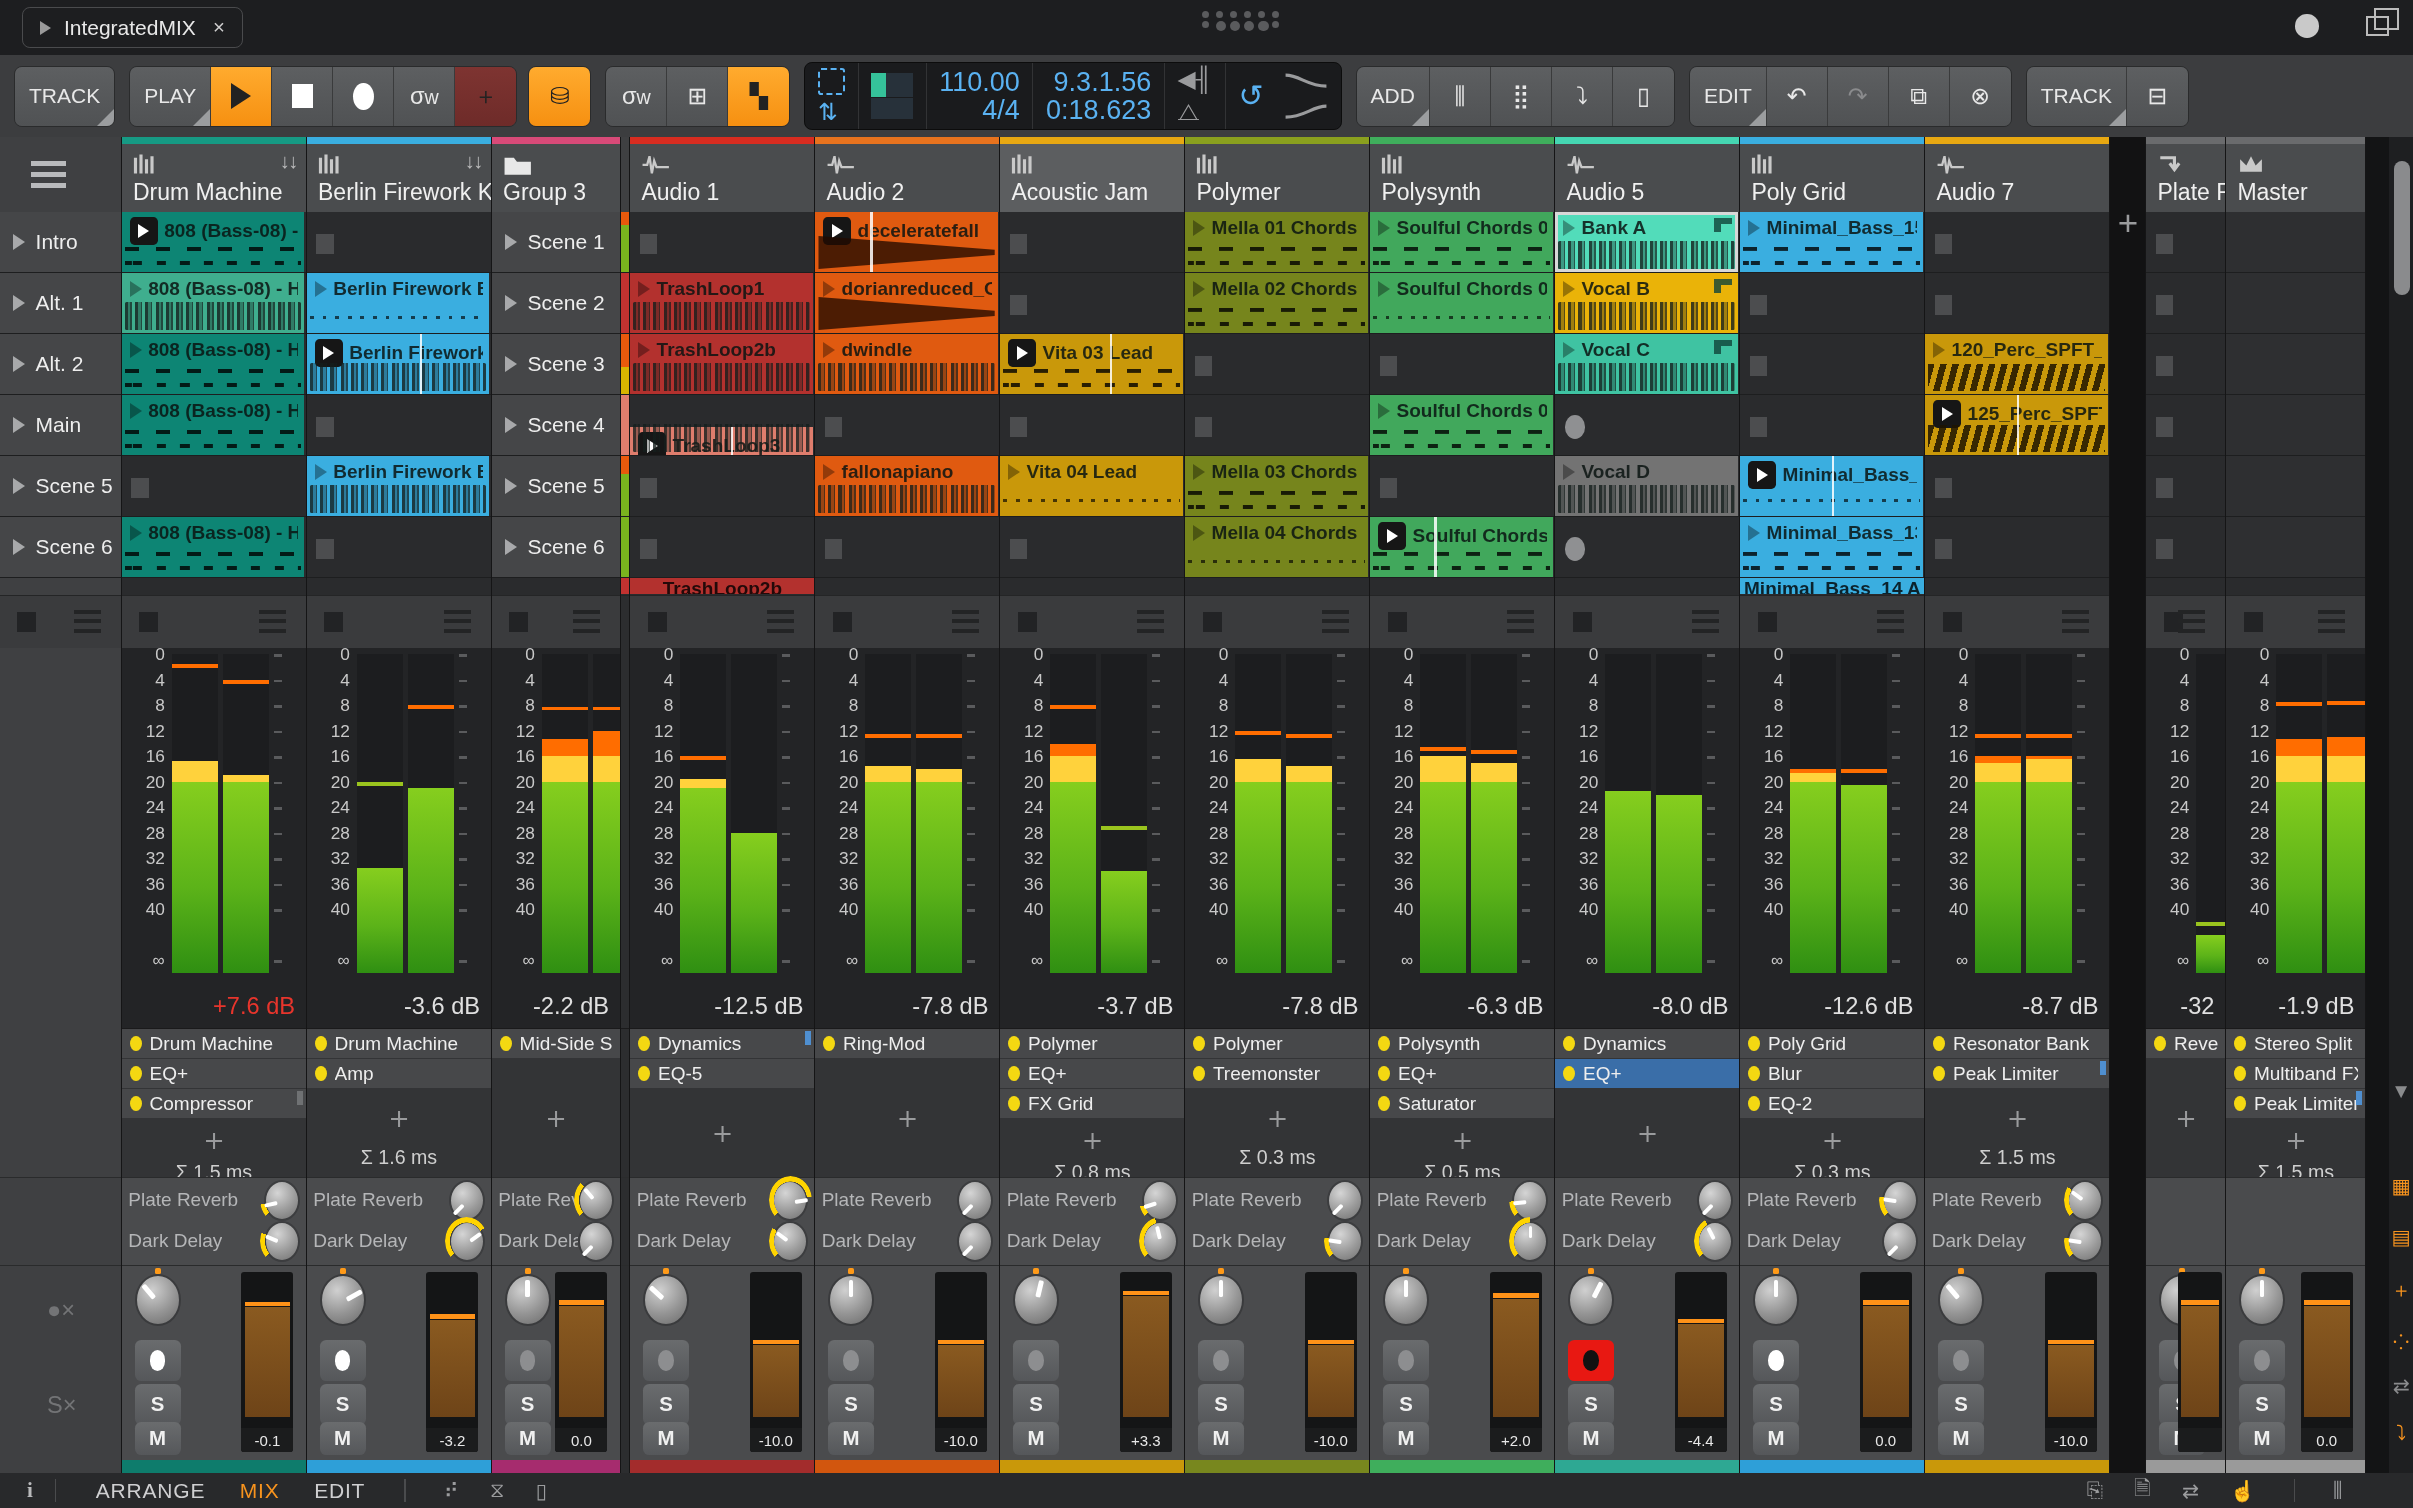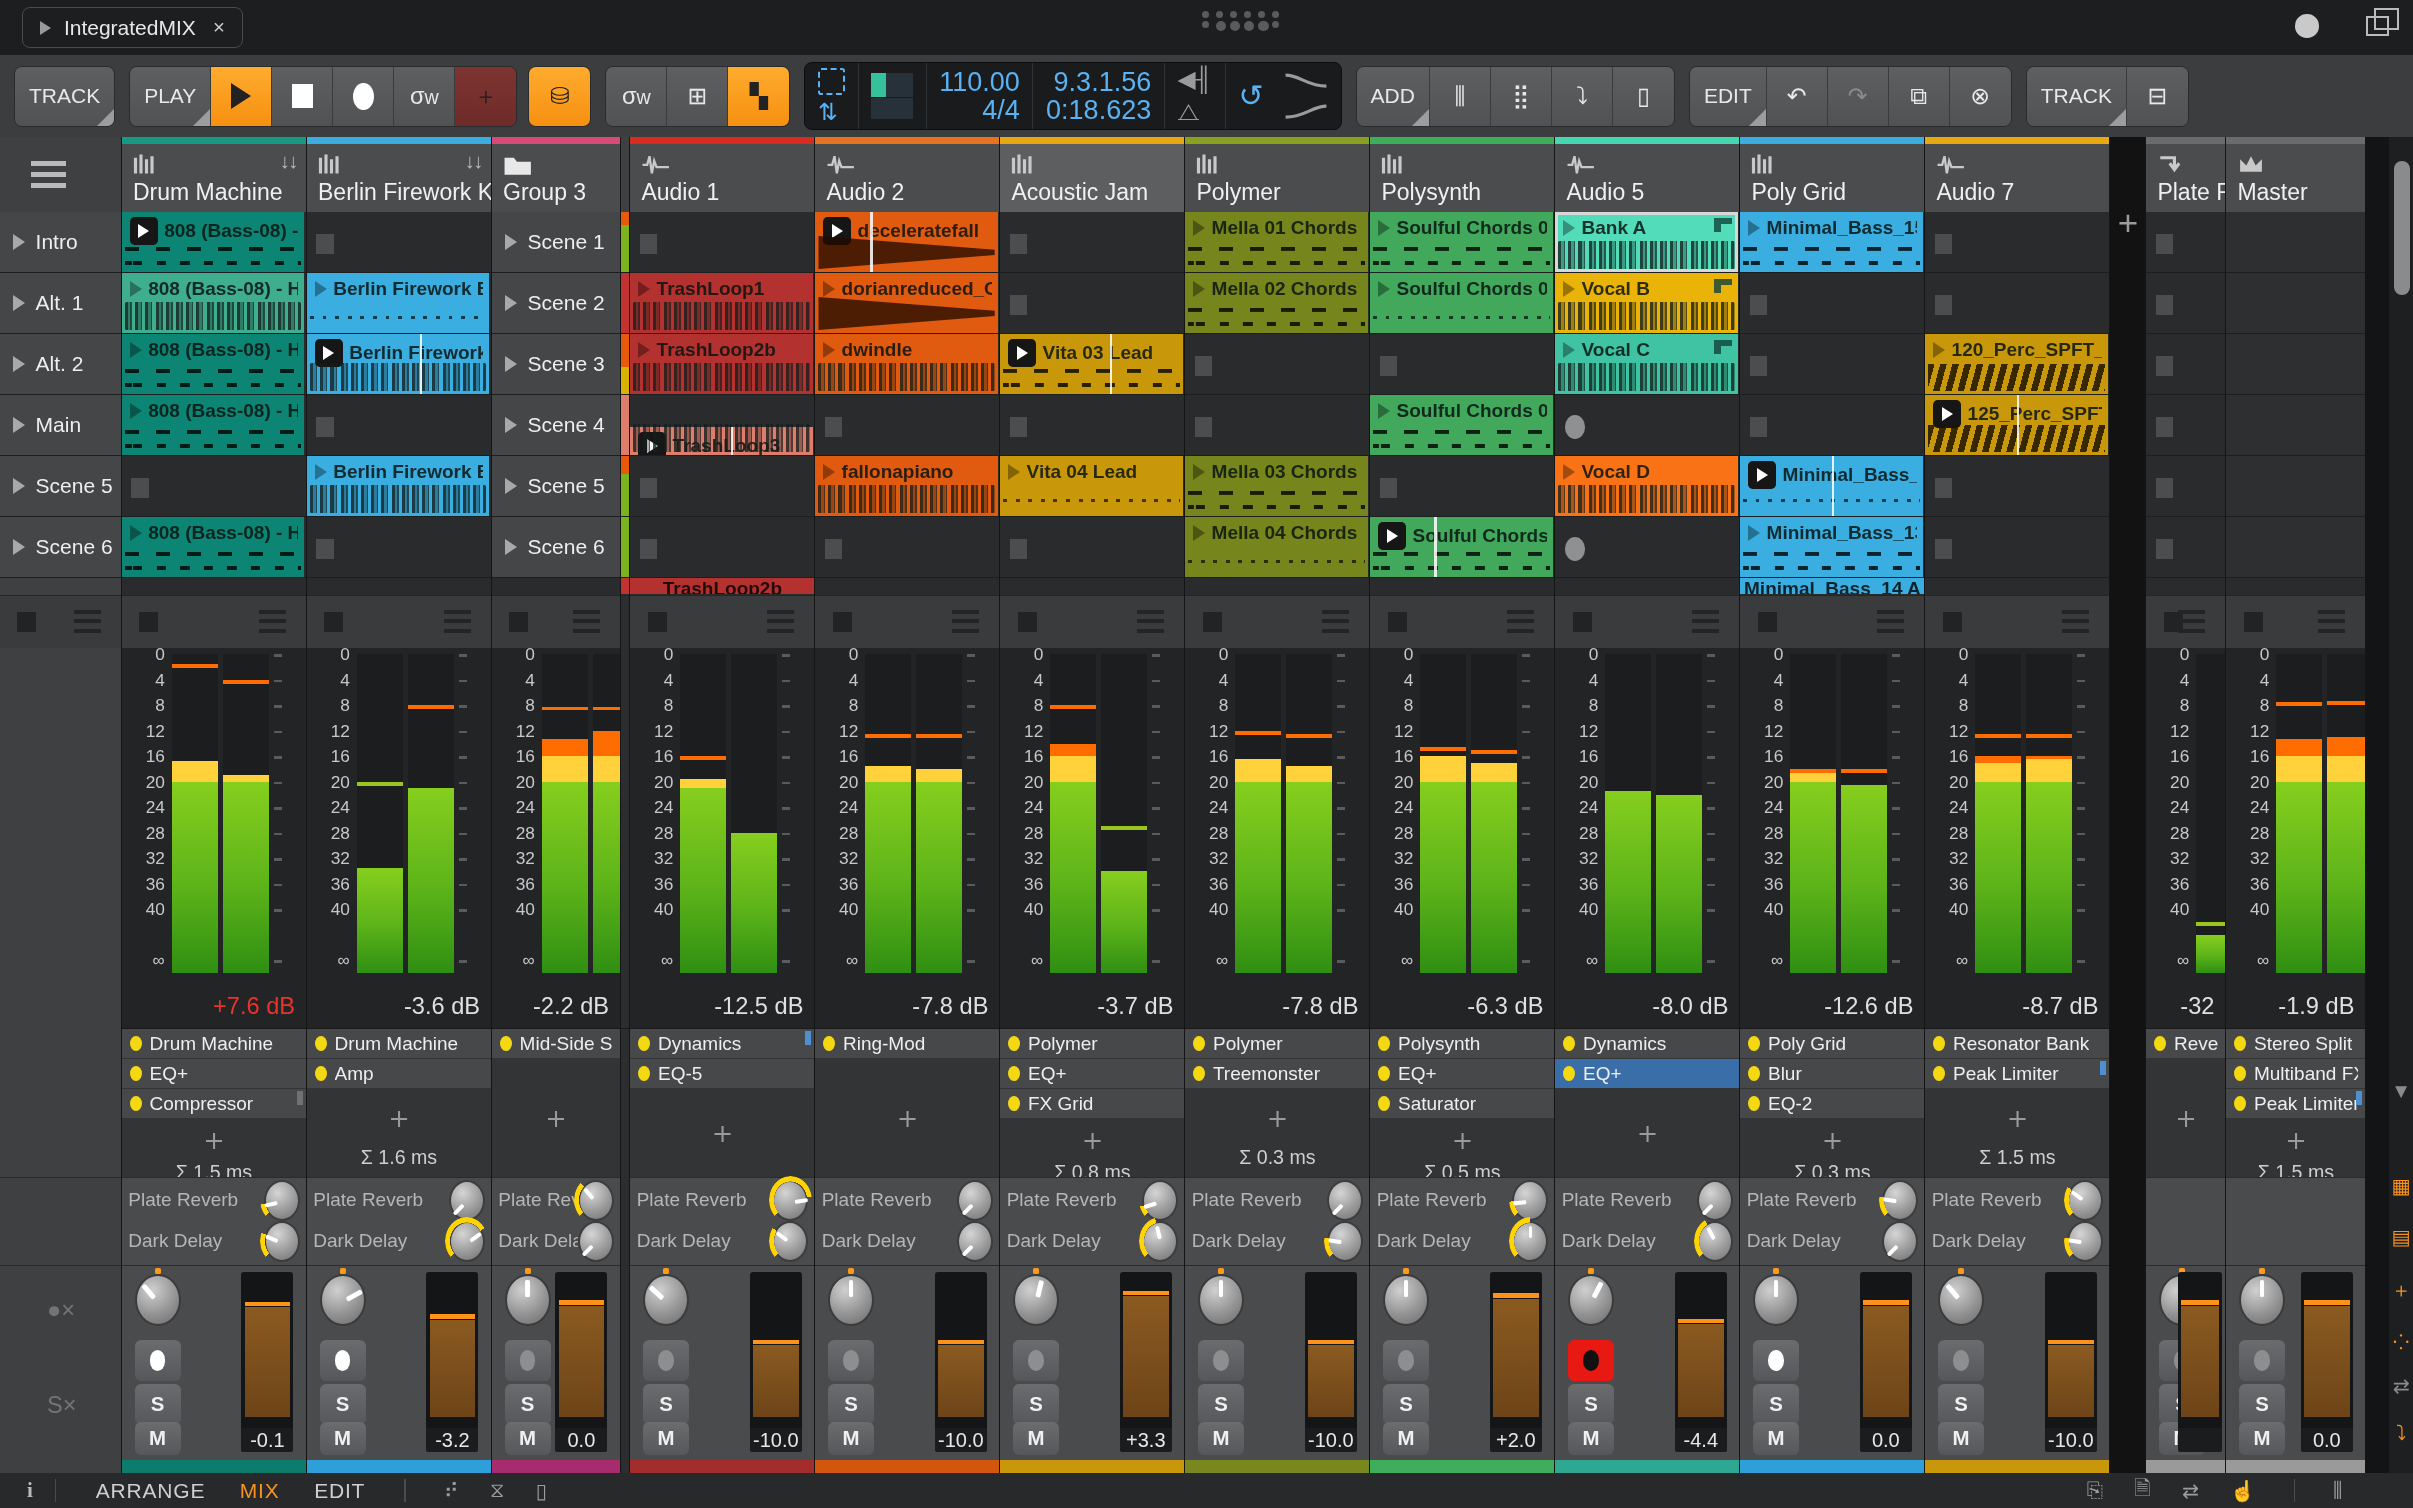--- a/index.html
+++ b/index.html
@@ -119,21 +119,21 @@
   .pan .ptr { position:absolute; left:50%; top:3.9px; width:4.7px; height:17.3px; background:#fff; margin-left:-2.4px; transform-origin:2.4px 22px; border-radius:1.6px; }
   .pan .tick { position:absolute; left:50%; top:-7.9px; width:6.3px; height:6.3px; margin-left:-3.1px; background:#ff9a18; border-radius:1.6px; }
   .smbtn { position:absolute; left:12.6px; width:46px; height:41px; border-radius:6.3px; background:linear-gradient(#6a6c6e,#55575a);
            display:flex; align-items:center; justify-content:center; color:#f0f0f0; font-size:20.4px; font-weight:bold; }
   .smbtn.recb i { width:15.7px; height:20.4px; border-radius:50%; background:#8d8e90; }
   .smbtn.recb.armed i { background:#fff; }
   .smbtn.recb.red { background:#e81812; } .smbtn.recb.red i { background:#111; }
   .fader { position:absolute; right:12.6px; top:6.3px; bottom:7.9px; width:52px; background:#141516; border-radius:3.1px; overflow:hidden; }
   .fader .fill { position:absolute; left:3.1px; right:3.1px; bottom:35px; background:linear-gradient(#8a5a20,#6e4418); }
   .fader .cap { position:absolute; left:3.1px; right:3.1px; height:4.7px; background:#ff9218; }
-  .fader .val { position:absolute; left:0; right:0; bottom:0; height:24px; background:#1b1c1d; color:#e8e8e8; font-size:20px; display:flex; align-items:center; justify-content:center; }
+  .fader .val { position:absolute; left:0; right:0; bottom:0; height:24px; background:#1b1c1d; color:#e8e8e8; font-size:15px; display:flex; align-items:center; justify-content:center; }
   .sec-cstrip { height:12.6px; flex:none; }
 
   
   .hamb { position:absolute; left:31px; top:23.6px; width:35px; height:27px;
      background:linear-gradient(#b9babc 0 4.7px,transparent 4.7px 11px,#b9babc 11px 15.7px,transparent 15.7px 22px,#b9babc 22px 27px,transparent 0); }
   .left-icons { position:absolute; left:47px; top:31px; display:flex; flex-direction:column; gap:68px; color:#737476; font-size:23.6px; }
 
   
   .gapcol { background:#121213; }
   .gapcol .plus { position:absolute; left:50%; top:66px; transform:translate(-50%,0); color:#9a9b9d; font-size:35px; }
@@ -1561,21 +1561,21 @@
                 <span>Vocal C</span>
               </div>
               <span class="corner-ic"></span>
               <div class="art art-wave"></div>
             </div>
           </div>
           <div class="slot">
             <div class="rec-chip"></div>
           </div>
           <div class="slot">
-            <div class="clip" style="background: #f97316;">
+            <div class="clip" style="background: #737373;">
               <div class="lbl">
                 <span class="ltri"></span>
                 <span>Vocal D</span>
               </div>
               <div class="art art-wave"></div>
             </div>
           </div>
           <div class="slot">
             <div class="rec-chip"></div>
           </div>

